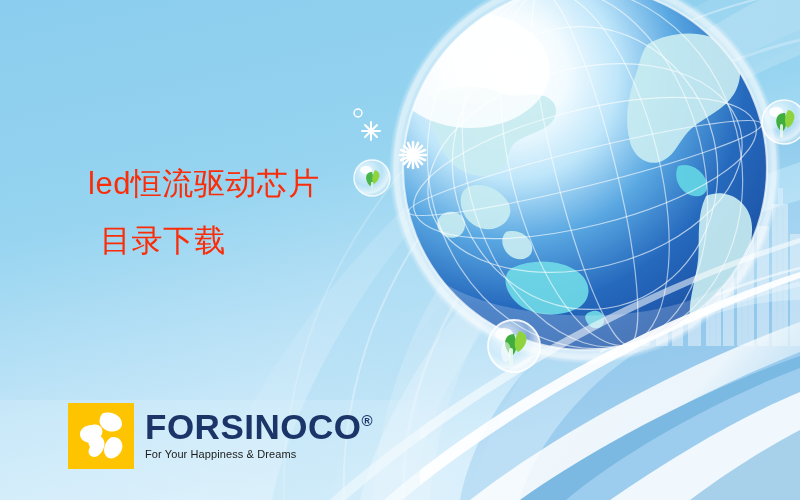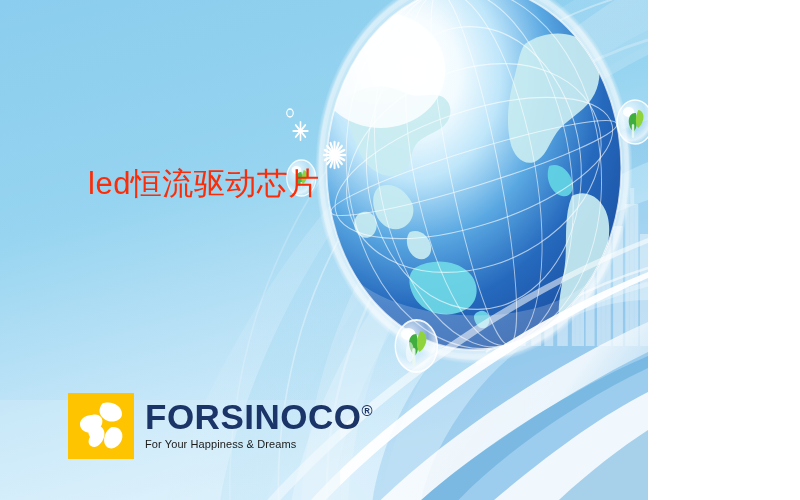--- a/index.html
+++ b/index.html
@@ -7,21 +7,21 @@
     margin: 0;
     padding: 0;
     background: #ffffff;
   }
   body {
     font-family: "Liberation Sans", sans-serif;
   }
 
   .banner {
     position: relative;
-    width: 648px;
+    width: 800px;
     height: 500px;
     overflow: hidden;
     background: linear-gradient(160deg, #8ccfee 0%, #8ccfee 30%, #a6dbf3 55%, #c5e6f8 78%, #dcf0fb 100%);
   }
 
   
   .bg-layer {
     position: absolute;
     inset: 0;
     width: 100%;
@@ -42,21 +42,21 @@
     letter-spacing: 0.5px;
     white-space: nowrap;
   }
   .headline .line1 { display: block; }
   .headline .line2 { display: block; margin-left: 12px; margin-top: 14px; }
 
   
   .logo {
     position: absolute;
     left: 68px;
-    top: 393px;
+    top: 403px;
     z-index: 40;
     display: flex;
     align-items: flex-start;
   }
   .logo-mark {
     position: relative;
     width: 66px;
     height: 66px;
     background: #ffc400;
     flex: 0 0 auto;
@@ -351,20 +351,21 @@
         <path d="M610,500 C680,452 742,416 800,392 L800,500 Z" fill="#ffffff" opacity="0.85"></path>
         <path d="M690,500 C730,470 766,448 800,430 L800,500 Z" fill="#4d9fd4" opacity="0.45"></path>
       </g>
 
       <rect x="0" y="400" width="420" height="100" fill="#dff2fc" opacity="0.30"></rect>
     </g>
   </svg>
 
   <div class="headline">
     <span class="line1">led恒流驱动芯片</span>
+    <span class="line2">目录下载</span>
   </div>
 
   <div class="logo">
     <div class="logo-mark">
       <svg width="66" height="66" viewBox="0 0 66 66">
         <rect x="0" y="0" width="66" height="66" fill="#ffc400"></rect>
         <g fill="#ffffff">
           <path d="M36,10 C46,8 54,14 54,21 C54,27 46,30 40,28 C34,26 30,20 32,15 C33,12 34,10 36,10 Z"></path>
           <path d="M24,22 C31,20 36,25 34,31 C32,37 24,41 18,39 C12,37 10,30 14,26 C17,23 20,22 24,22 Z"></path>
           <path d="M22,44 C18,38 22,32 28,32 C34,32 38,38 36,44 C34,51 28,56 23,53 C20,51 20,47 22,44 Z"></path>

